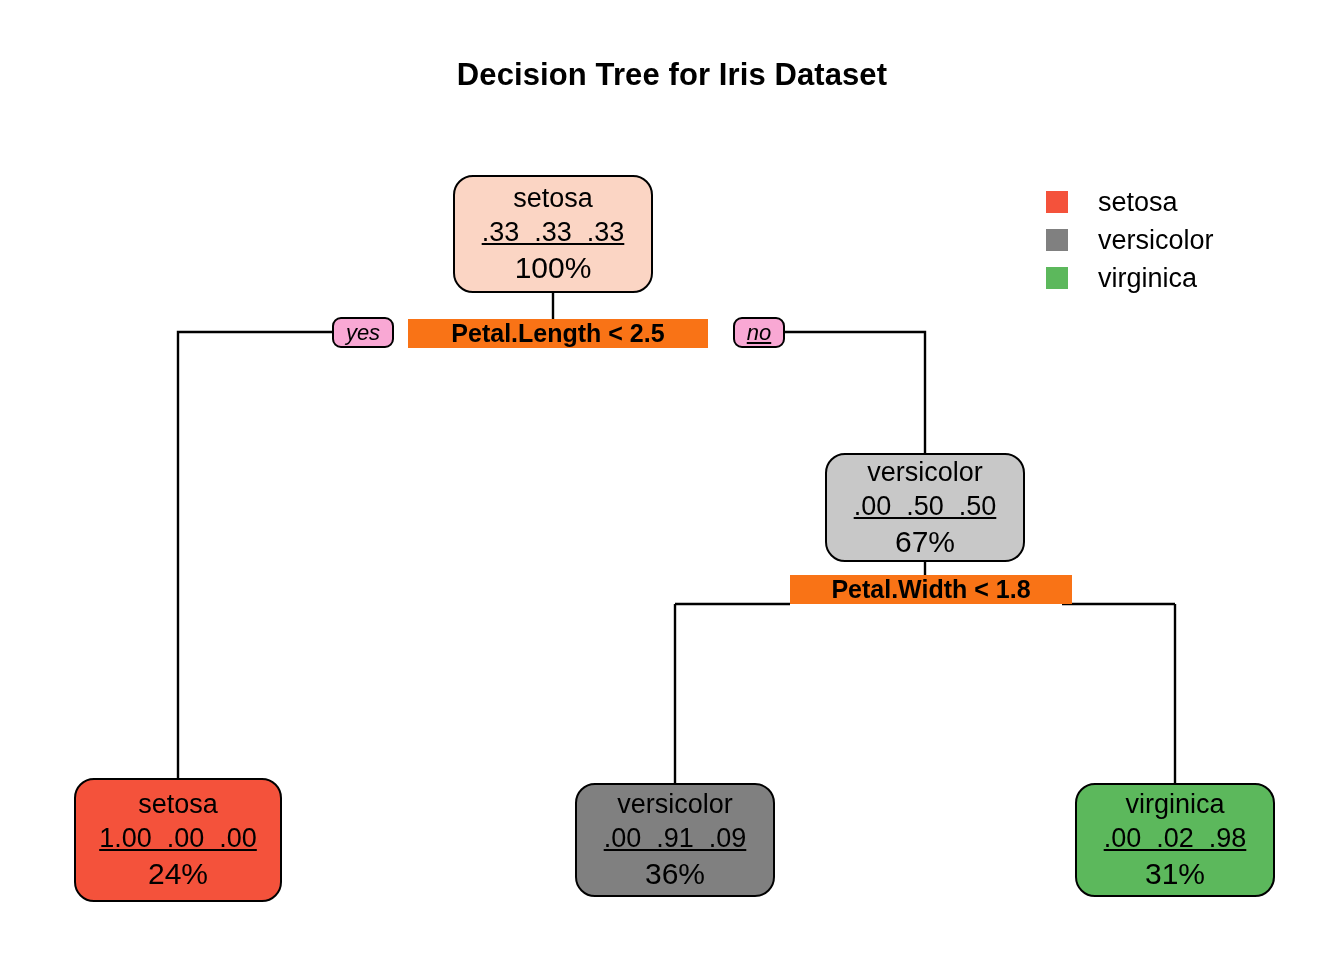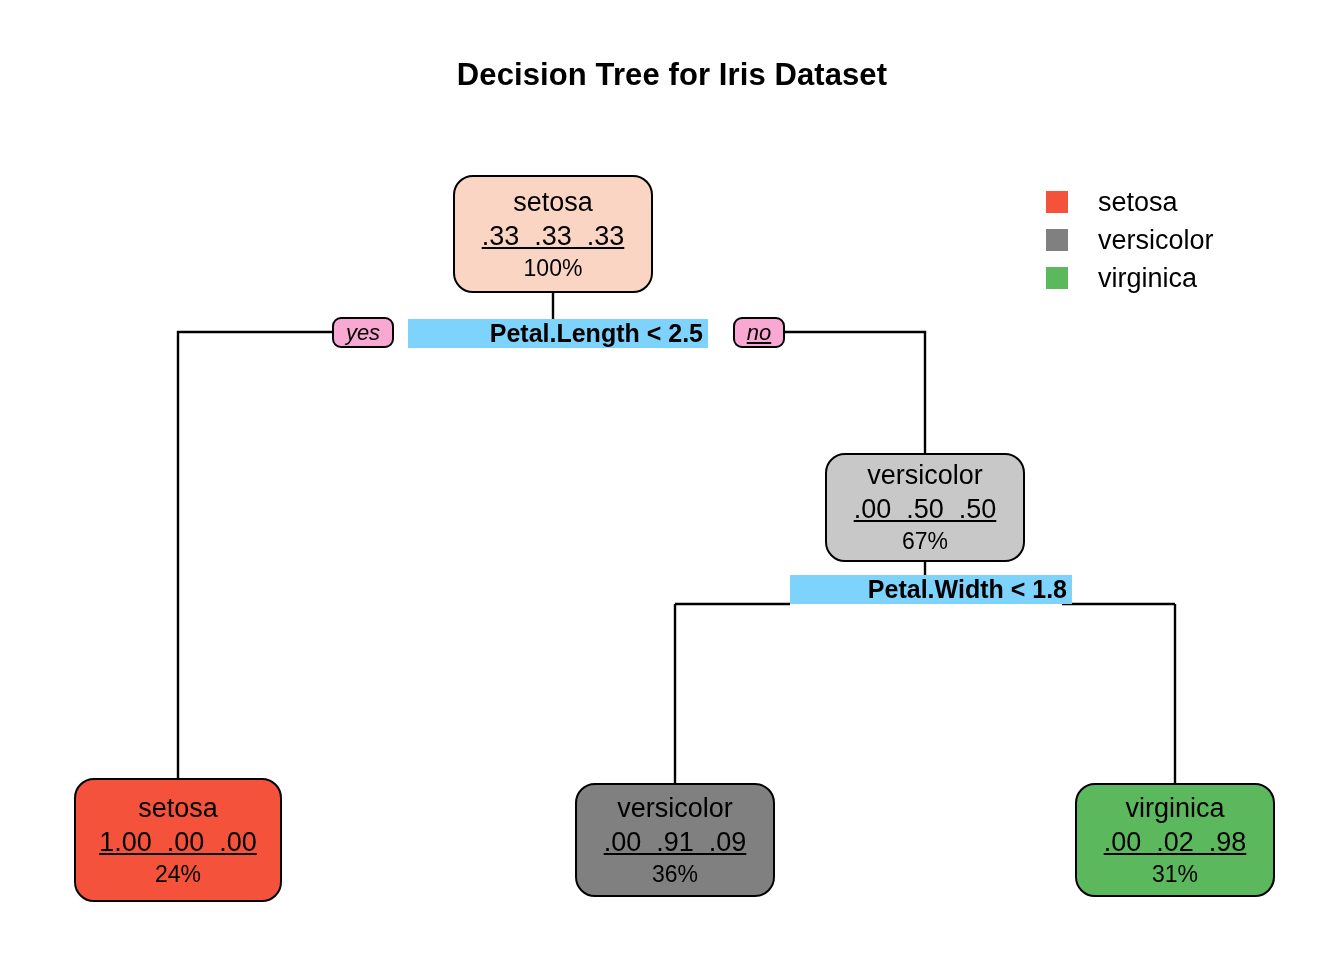--- a/index.html
+++ b/index.html
@@ -52,33 +52,33 @@
     font-size: 27px;
     margin-bottom: 7px;
   }
   .node .nprobs {
     font-size: 27px;
     margin-bottom: 7px;
     white-space: pre;
     text-decoration: underline;
   }
   .node .npct {
-    font-size: 23px;
+    font-size: 30px;
   }
 
   
   .split {
     position: absolute;
     font-size: 25px;
     font-weight: bold;
     color: #000000;
-    background: #7dd3fc;
+    background: #f97316;
     white-space: nowrap;
     padding: 0 5px;
-    text-align: right;
+    text-align: center;
   }
 
   
   .pill {
     position: absolute;
     box-sizing: border-box;
     border: 2.2px solid #000000;
     border-radius: 9px;
     background: #f9a8d4;
     font-size: 22px;

